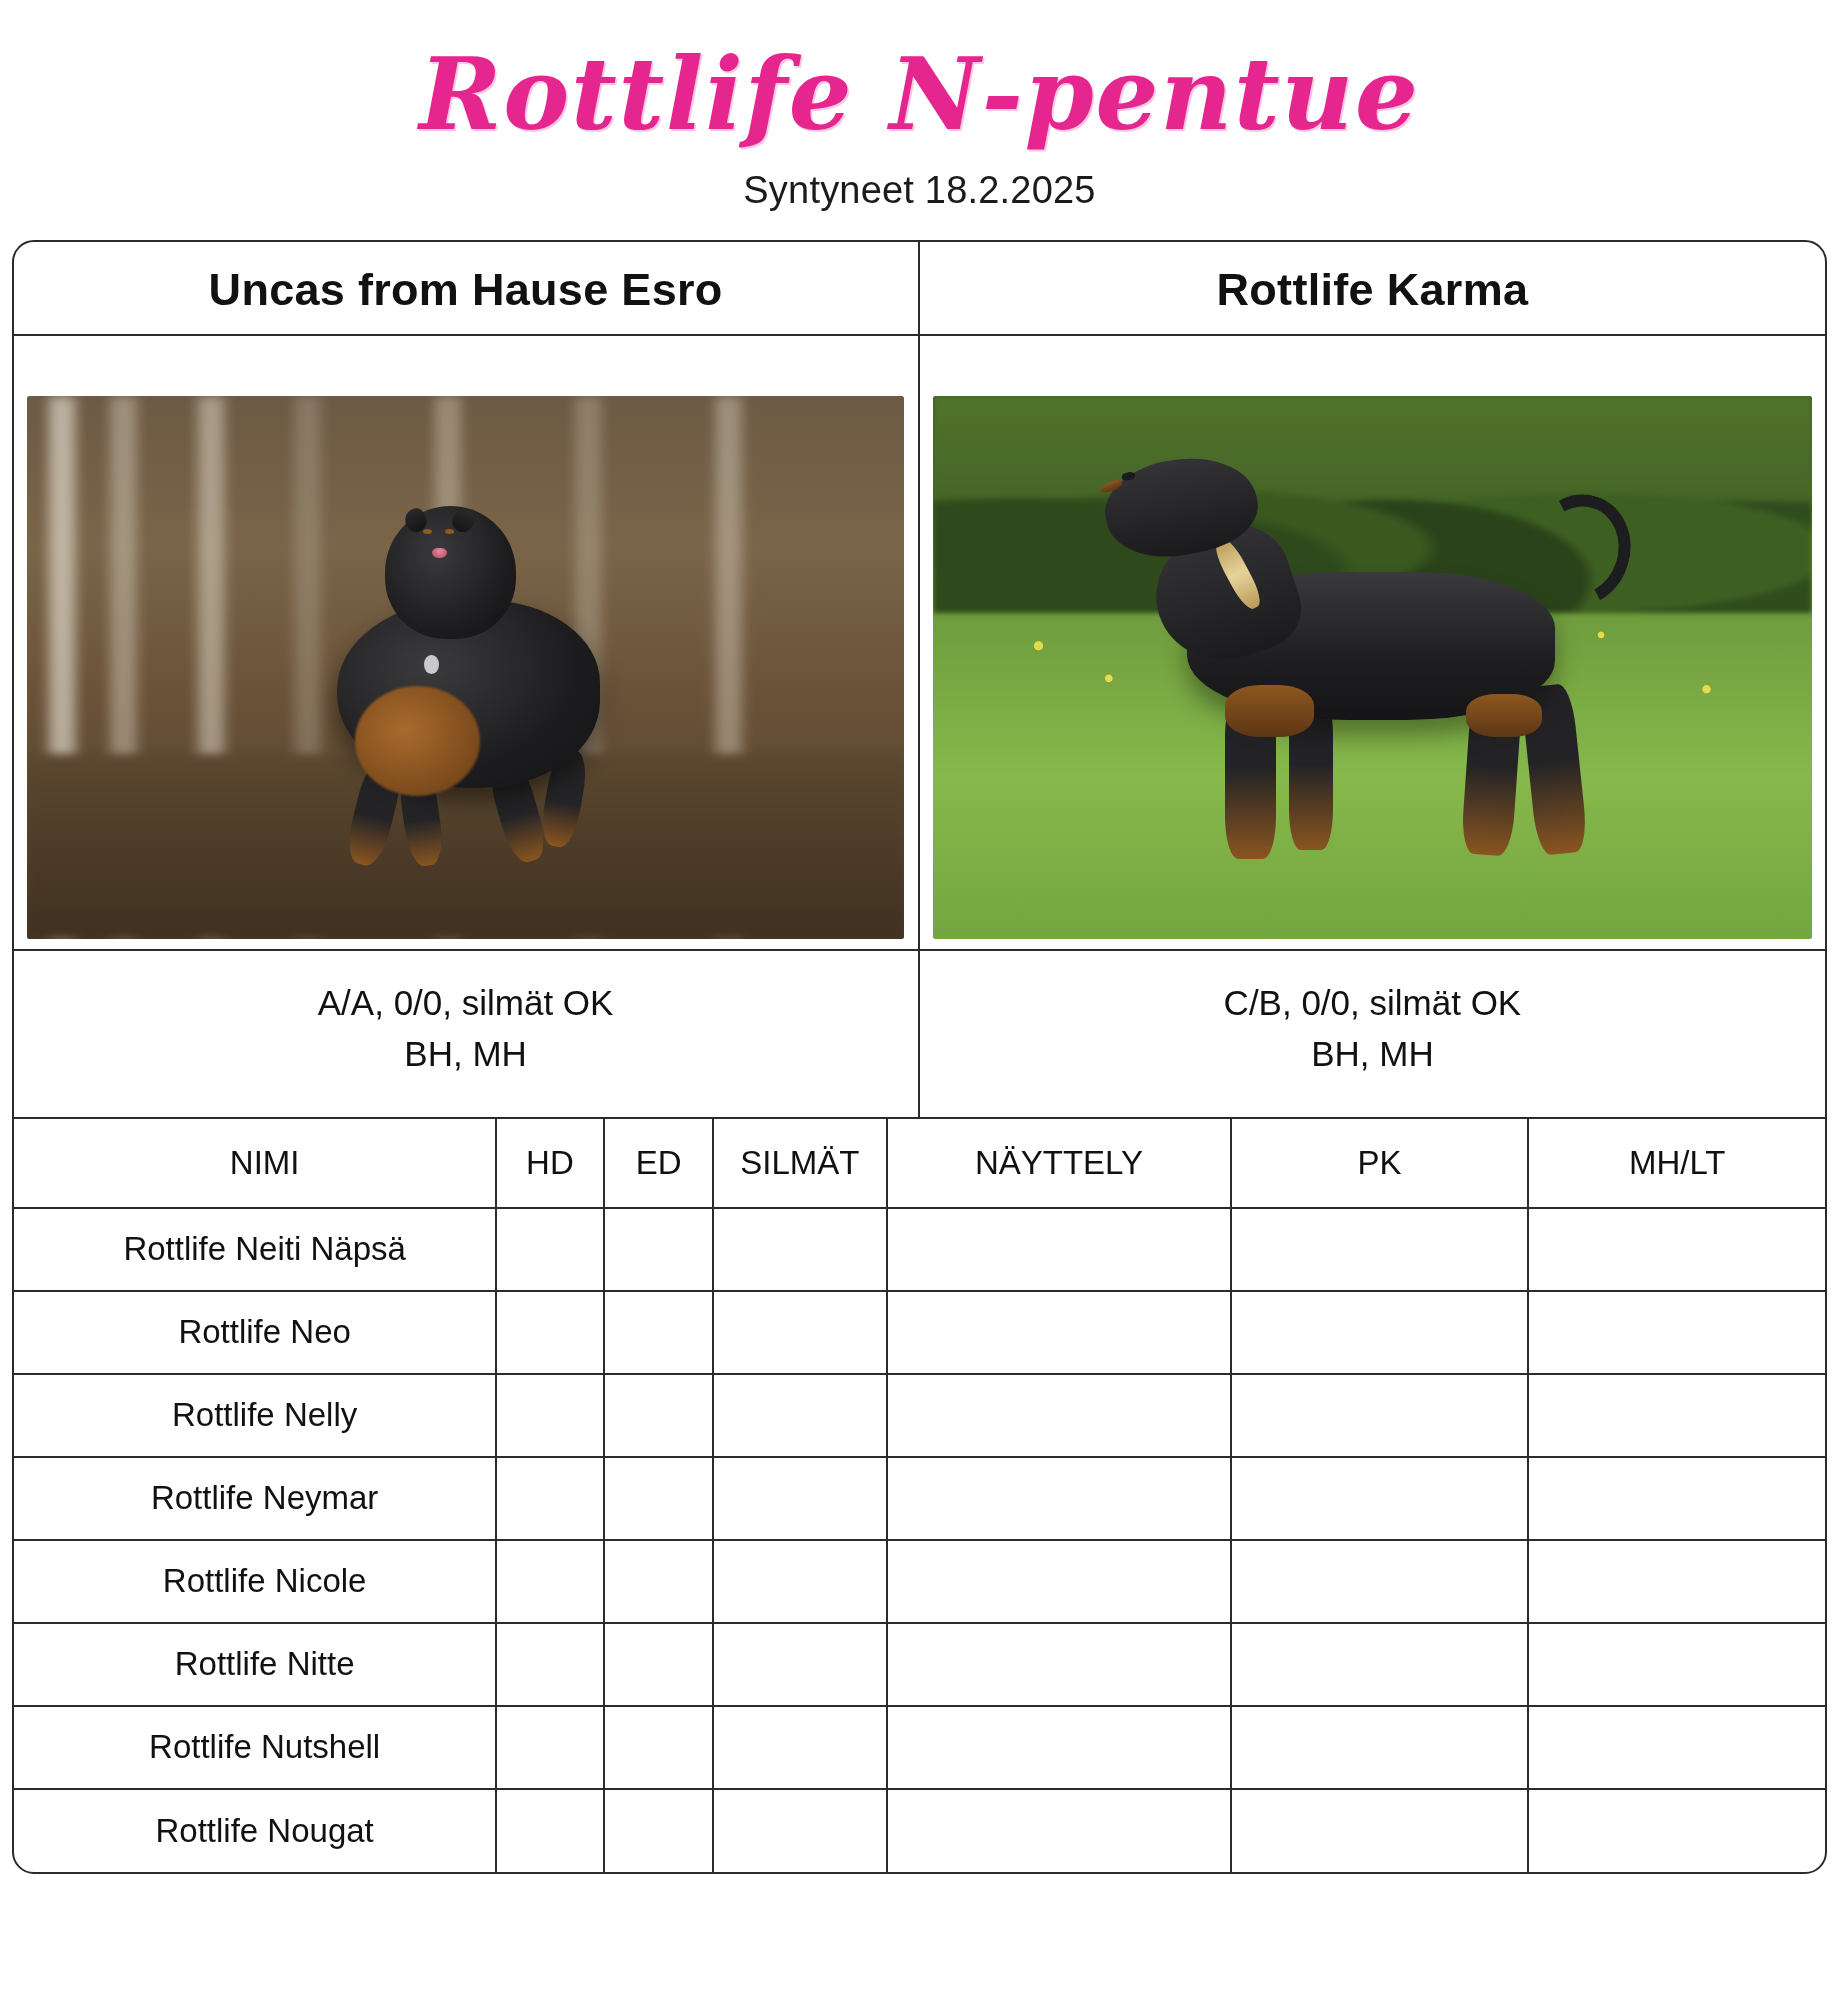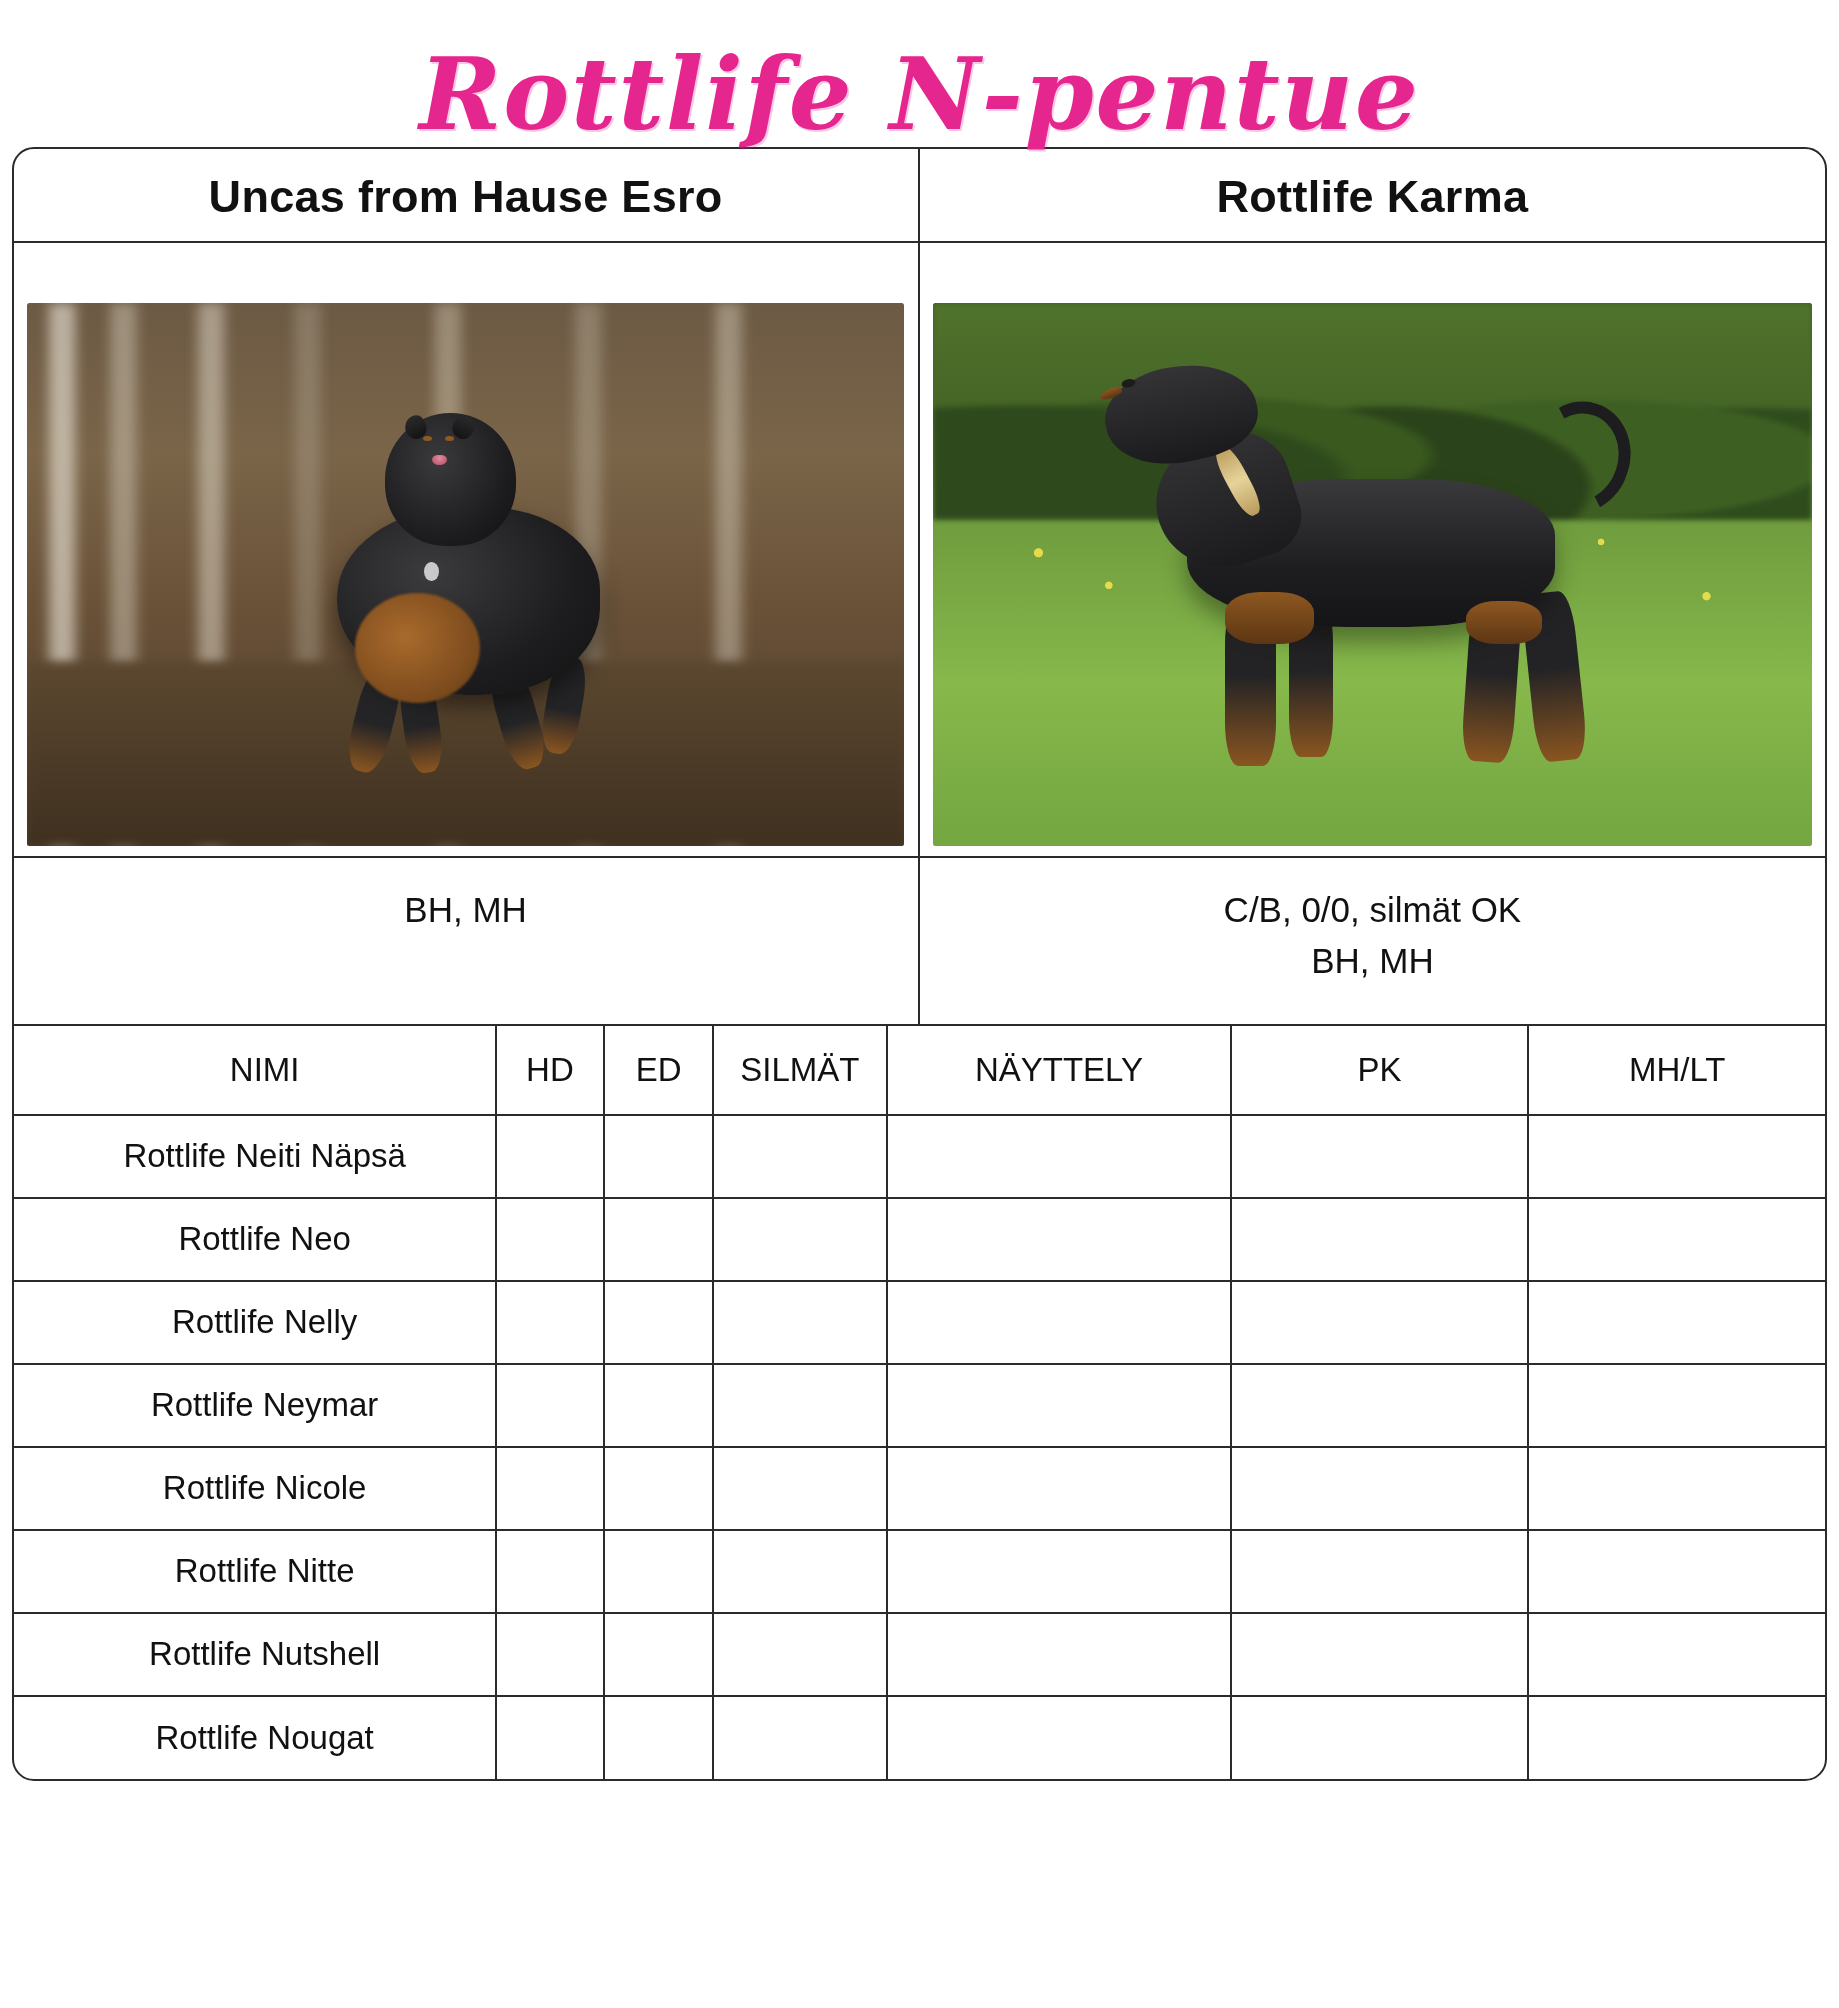--- a/index.html
+++ b/index.html
@@ -305,20 +305,21 @@
   col.c-nayt   { width: 19.0%; }
   col.c-pk     { width: 16.4%; }
   col.c-mhlt   { width: 16.4%; }
 </style>
 </head>
 <body>
 
 <div class="page">
 
   <h1 class="doc-title">Rottlife N-pentue</h1>
+  <div class="doc-subtitle">Syntyneet 18.2.2025</div>
 
   <div class="frame">
 
     <div class="parents">
 
       <div class="parent-col left">
         <div class="parent-name">Uncas from Hause Esro</div>
         <div class="photo-wrap">
           <div class="photo photo-esro">
             <div class="trees"></div>
@@ -366,20 +367,21 @@
                 <div class="snout"></div>
               </div>
             </div>
           </div>
         </div>
       </div>
     </div>
 
     <div class="health-row">
       <div class="health-cell left">
+        <div>A/A, 0/0, silmät OK</div>
         <div>BH, MH</div>
       </div>
       <div class="health-cell right">
         <div>C/B, 0/0, silmät OK</div>
         <div>BH, MH</div>
       </div>
     </div>
 
     <table class="results">
       <colgroup>

